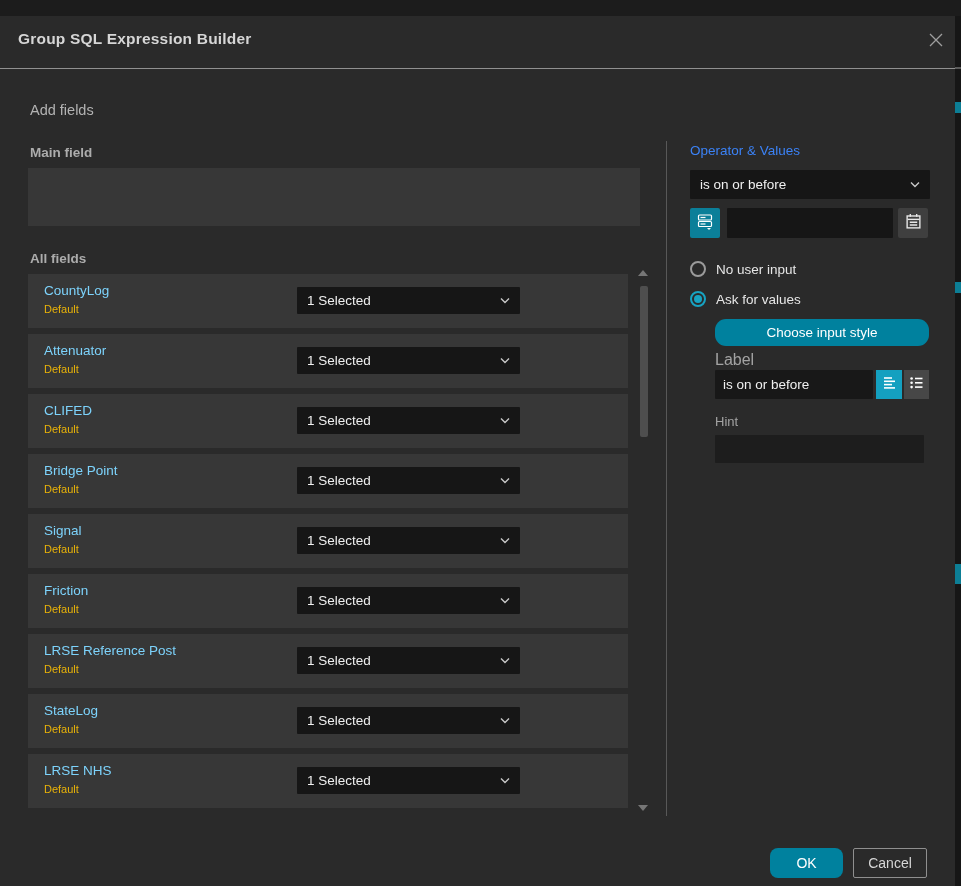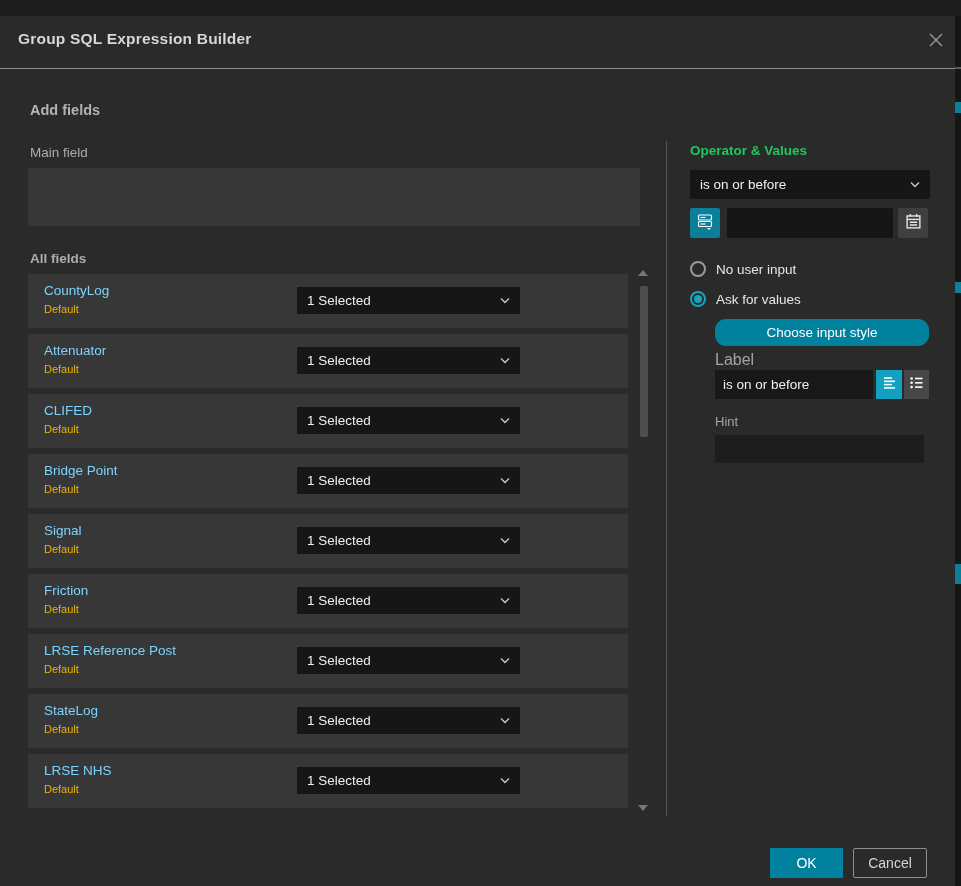--- a/index.html
+++ b/index.html
@@ -10,24 +10,24 @@
     margin-top:16px;
   }
   .dialog { position:absolute; left:0; top:0; width:955px; height:886px; background:#2a2a2a; }
 
   
   .title { position:absolute; left:18px; top:14px; font-size:15.5px; font-weight:700; color:#d6d6d6; letter-spacing:.2px; }
   .close-btn { position:absolute; left:924px; top:14px; width:24px; height:24px; display:flex; align-items:center; justify-content:center; cursor:pointer; }
   .title-sep { position:absolute; left:0; top:52px; width:955px; height:1px; background:#909090; }
 
   
-  .h-add    { position:absolute; left:30px; top:86px;  font-size:14.5px; font-weight:700; color:#b3b3b3; }
-  .h-main   { position:absolute; left:30px; top:129px; font-size:13.5px; font-weight:400; color:#acacac; }
+  .h-add    { position:absolute; left:30px; top:86px;  font-size:14.5px; font-weight:400; color:#b3b3b3; }
+  .h-main   { position:absolute; left:30px; top:129px; font-size:13.5px; font-weight:700; color:#acacac; }
   .h-all    { position:absolute; left:30px; top:235px; font-size:13.5px; font-weight:700; color:#acacac; }
-  .h-op     { position:absolute; left:690px; top:127px; font-size:13.5px; font-weight:700; color:#22c55e; }
+  .h-op     { position:absolute; left:690px; top:127px; font-size:13.5px; font-weight:400; color:#3b82f6; }
 
   
   .select {
     position:absolute; background:#161616; color:#f0f0f0; font-size:13.5px;
     display:flex; align-items:center; padding:0 10px; box-sizing:border-box;
     border-radius:1px; cursor:pointer;
   }
   .select .chev { margin-left:auto; display:flex; }
   .textbox {
     position:absolute; background:#181818; border:none; color:#f0f0f0;
@@ -82,21 +82,21 @@
   .label-input { left:715px; top:354px; width:158px; height:29px; }
   .btn-align { position:absolute; left:876px; top:354px; width:26px; height:29px; background:#14a0c0;
                display:flex; align-items:center; justify-content:center; cursor:pointer; }
   .btn-list  { position:absolute; left:904px; top:354px; width:25px; height:29px; background:#474747;
                display:flex; align-items:center; justify-content:center; cursor:pointer; }
   .cap-hint { position:absolute; left:715px; top:398px; font-size:13px; color:#a3a3a3; }
   .hint-input { left:715px; top:419px; width:209px; height:28px; background:#1d1d1d; }
 
   
   .btn-ok { position:absolute; left:770px; top:832px; width:73px; height:30px; background:#00819e; color:#fff;
-            font-size:14px; display:flex; align-items:center; justify-content:center; border-radius:0; cursor:pointer; }
+            font-size:14px; display:flex; align-items:center; justify-content:center; border-radius:8px; cursor:pointer; }
   .btn-cancel { position:absolute; left:853px; top:832px; width:74px; height:30px; background:transparent;
             border:1px solid #8f8f8f; box-sizing:border-box; color:#d6d6d6; font-size:14px;
             display:flex; align-items:center; justify-content:center; border-radius:2px; cursor:pointer; }
 
   
   .edge { position:absolute; left:955px; top:0; width:6px; height:886px; background:#161616; }
   .edge .teal { position:absolute; left:0; width:6px; background:#0c7e95; }
   .edge .t1 { top:86px;  height:11px; }
   .edge .t2 { top:266px; height:11px; }
   .edge .t3 { top:548px; height:20px; }

